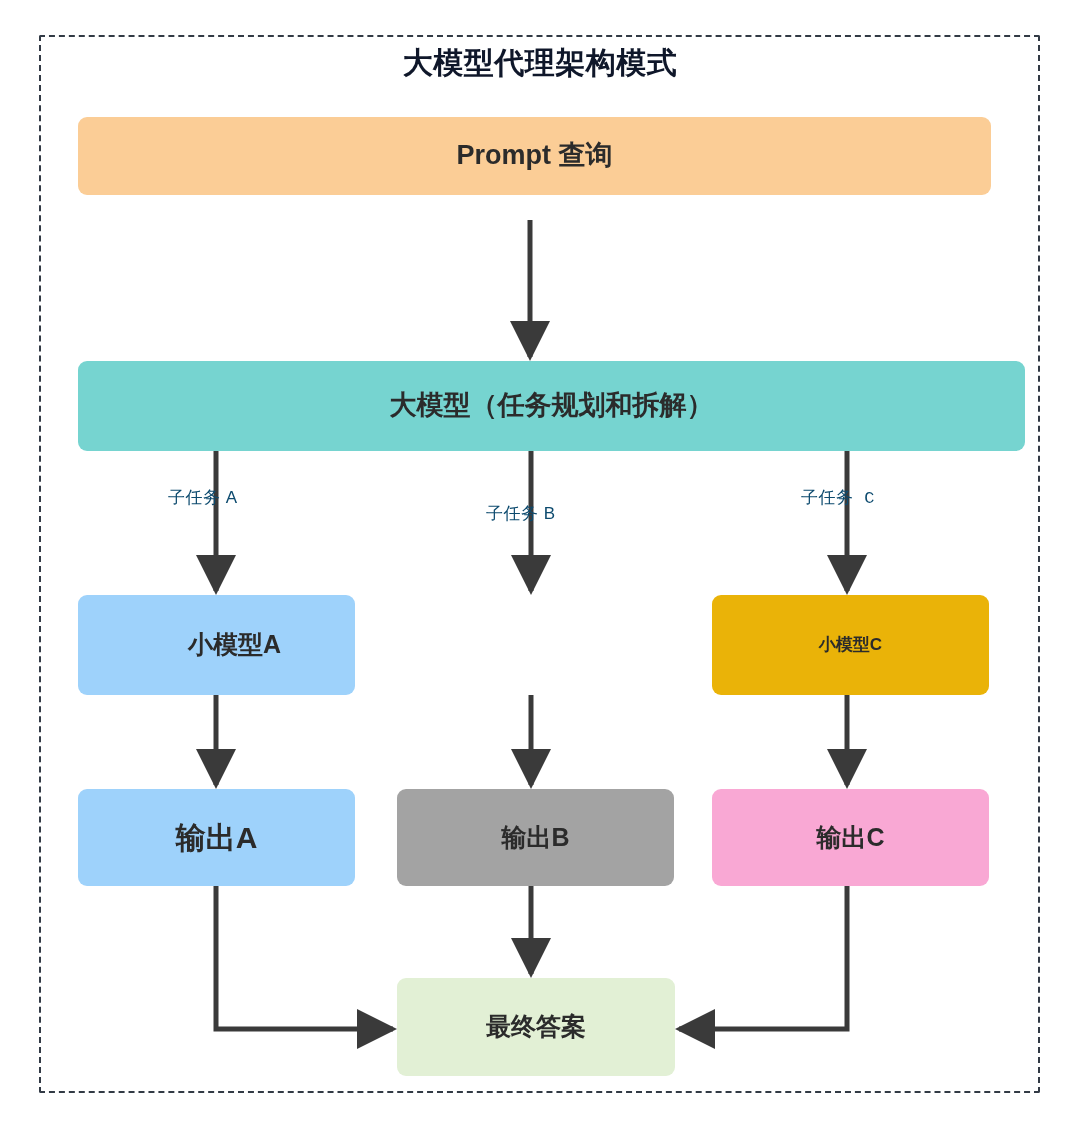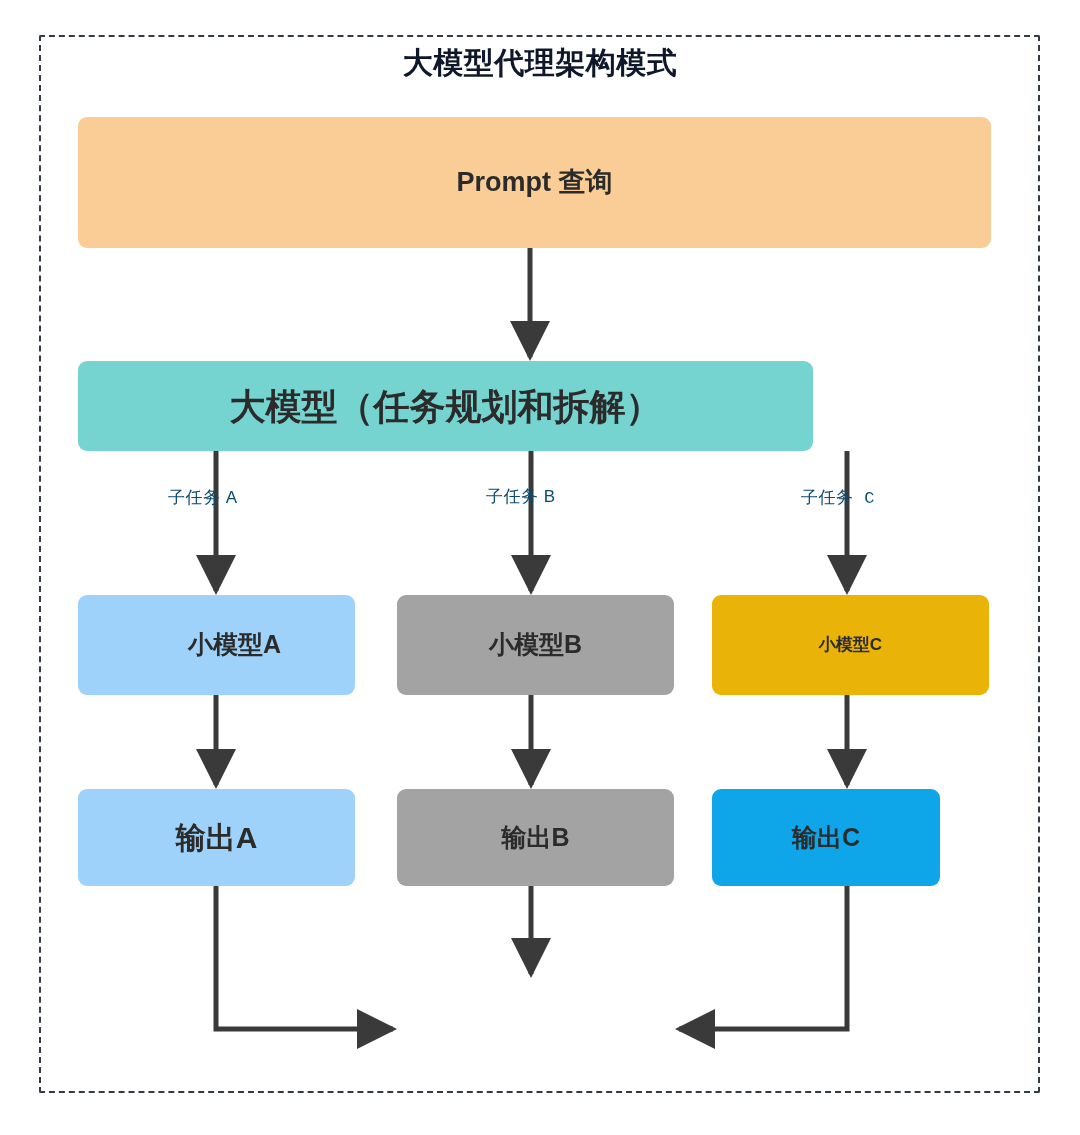--- a/index.html
+++ b/index.html
@@ -59,32 +59,32 @@
     color: #2b2b2b;
     font-weight: bold;
     text-align: center;
     line-height: 1.25;
   }
 
   .node-prompt {
     left: 78px;
     top: 117px;
     width: 913px;
-    height: 131px;
+    height: 78px;
     background: #fbcd96;
     font-size: 27px;
   }
 
   .node-llm {
     left: 78px;
     top: 361px;
-    width: 735px;
+    width: 947px;
     height: 90px;
     background: #76d4d0;
-    font-size: 36px;
+    font-size: 27px;
   }
 
   .node-small-a {
     left: 78px;
     top: 595px;
     width: 277px;
     height: 100px;
     background: #9ed2fb;
     font-size: 25px;
     padding-left: 36px;
@@ -118,23 +118,23 @@
     left: 397px;
     top: 789px;
     width: 277px;
     height: 97px;
     background: #a3a3a3;
     font-size: 25px;
   }
   .node-out-c {
     left: 712px;
     top: 789px;
-    width: 228px;
+    width: 277px;
     height: 97px;
-    background: #0ea5e9;
+    background: #f9a8d4;
     font-size: 25px;
   }
 
   .node-final {
     left: 397px;
     top: 978px;
     width: 278px;
     height: 98px;
     background: #e2f0d5;
     font-size: 25px;
@@ -144,21 +144,21 @@
   .edge-label {
     position: absolute;
     font-size: 17px;
     color: #0c4a6e;
     font-weight: normal;
     white-space: nowrap;
     letter-spacing: 0.5px;
     margin-left: 8px;
   }
   .label-a { left: 160px; top: 486px; }
-  .label-b { left: 478px; top: 485px; }
+  .label-b { left: 478px; top: 502px; }
   .label-c { left: 793px; top: 486px; font-family: Liberation Mono, monospace; }
 
   
   #edges {
     position: absolute;
     left: 0; top: 0;
     width: 1080px;
     height: 1135px;
     pointer-events: none;
   }
@@ -200,25 +200,25 @@
 
       <polyline points="847,886 847,1029 679,1029" marker-end="url(#ah-left)"></polyline>
     </g>
   </svg>
 
   <div class="node node-prompt">Prompt 查询</div>
 
   <div class="node node-llm">大模型（任务规划和拆解）</div>
 
   <div class="node node-small-a">小模型A</div>
-  <div class="node node-small-b">小模型B</div>
   <div class="node node-small-c">小模型C</div>
 
   <div class="node node-out-a">输出A</div>
   <div class="node node-out-b">输出B</div>
   <div class="node node-out-c">输出C</div>
 
+  <div class="node node-final">最终答案</div>
 
   <div class="edge-label label-a">子任务 A</div>
   <div class="edge-label label-b">子任务 B</div>
   <div class="edge-label label-c">子任务 C</div>
 
 </div>
 
 </body></html>

